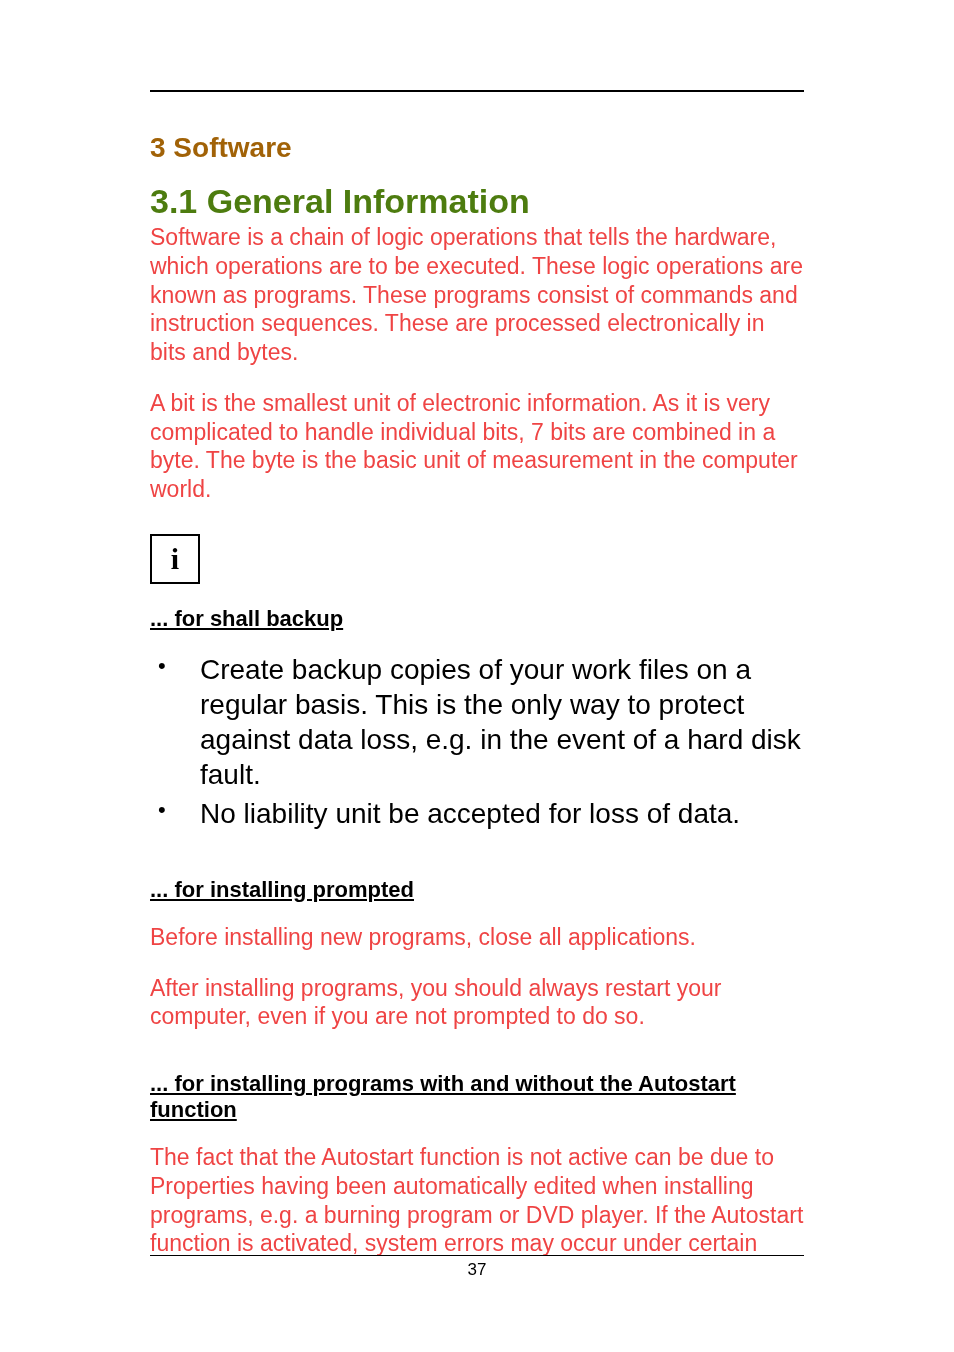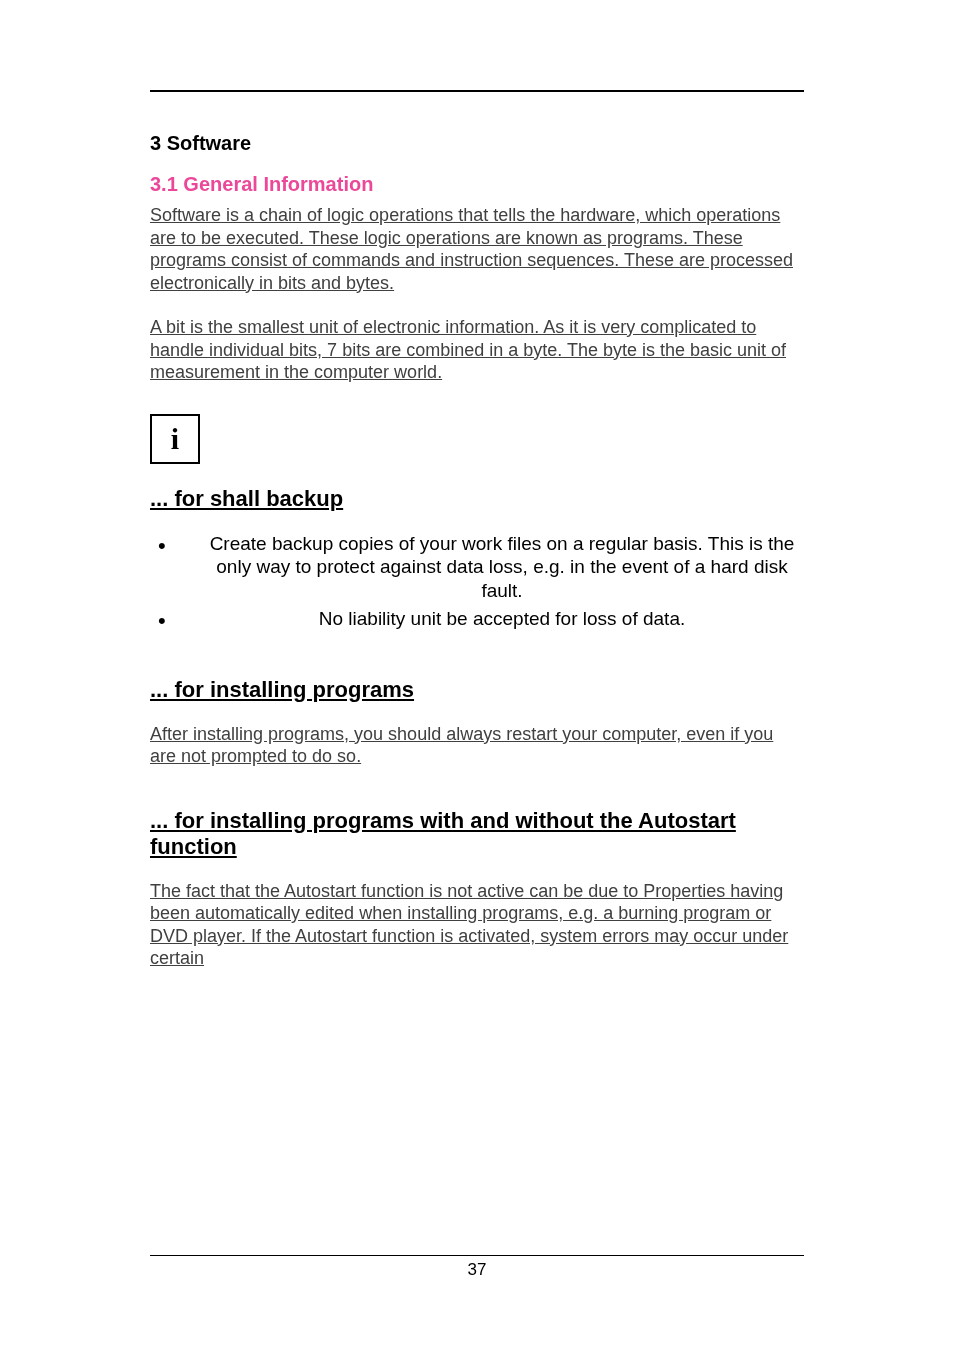--- a/index.html
+++ b/index.html
@@ -15,37 +15,36 @@
       position: relative;
     }
     .page {
       padding: 90px 150px 0 150px;
     }
     .top-rule {
       border-top: 2px solid #000;
       margin-bottom: 40px;
     }
     .h1 {
-      font-size: 20px;
+      font-size: 28px;
       font-weight: bold;
-      color: #000000;
+      color: #a16207;
       margin-bottom: 18px;
     }
     .h2 {
-      font-size: 20px;
+      font-size: 34px;
       font-weight: bold;
-      color: #ec4899;
-      margin-bottom: 8px;
+      color: #4d7c0f;
+      margin-bottom: 2px;
     }
     .para {
-      font-size: 18px;
-      color: #404040;
+      font-size: 23px;
+      color: #ef4444;
       line-height: 1.25;
       margin-bottom: 22px;
-      text-decoration: underline;
     }
     .tip-row {
       display: flex;
       align-items: flex-end;
       margin-top: 30px;
       margin-bottom: 22px;
     }
     .info-box {
       width: 50px;
       height: 50px;
@@ -71,26 +70,25 @@
       font-weight: bold;
       text-decoration: underline;
       margin-bottom: 20px;
       margin-top: 8px;
     }
     ul.bullets {
       list-style: none;
       margin-bottom: 28px;
     }
     ul.bullets li {
-      font-size: 19px;
+      font-size: 28px;
       line-height: 1.25;
       padding-left: 50px;
       position: relative;
       margin-bottom: 4px;
-      text-align: center;
     }
     ul.bullets li::before {
       content: "•";
       position: absolute;
       left: 8px;
       top: 0;
       font-size: 22px;
     }
     .footer-area {
       position: absolute;
@@ -128,22 +126,23 @@
 
   <div class="sub-heading">... for shall backup</div>
 
   <ul class="bullets">
     <li>Create backup copies of your work files on a regular basis. This is the only way to protect against data loss, e.g. in the event of a hard disk fault.</li>
     <li>No liability unit be accepted for loss of data.</li>
   </ul>
 
   <div class="spacer-sm"></div>
 
-  <div class="sub-heading">... for installing programs</div>
+  <div class="sub-heading">... for installing prompted</div>
 
+  <div class="para">Before installing new programs, close all applications.</div>
   <div class="para">After installing programs, you should always restart your computer, even if you are not prompted to do so.</div>
 
   <div class="spacer-sm"></div>
 
   <div class="sub-heading">... for installing programs with and without the Autostart function</div>
 
   <div class="para">The fact that the Autostart function is not active can be due to Properties having been automatically edited when installing programs, e.g. a burning program or DVD player. If the Autostart function is activated, system errors may occur under certain</div>
 </div>
 
 <div class="footer-area">

